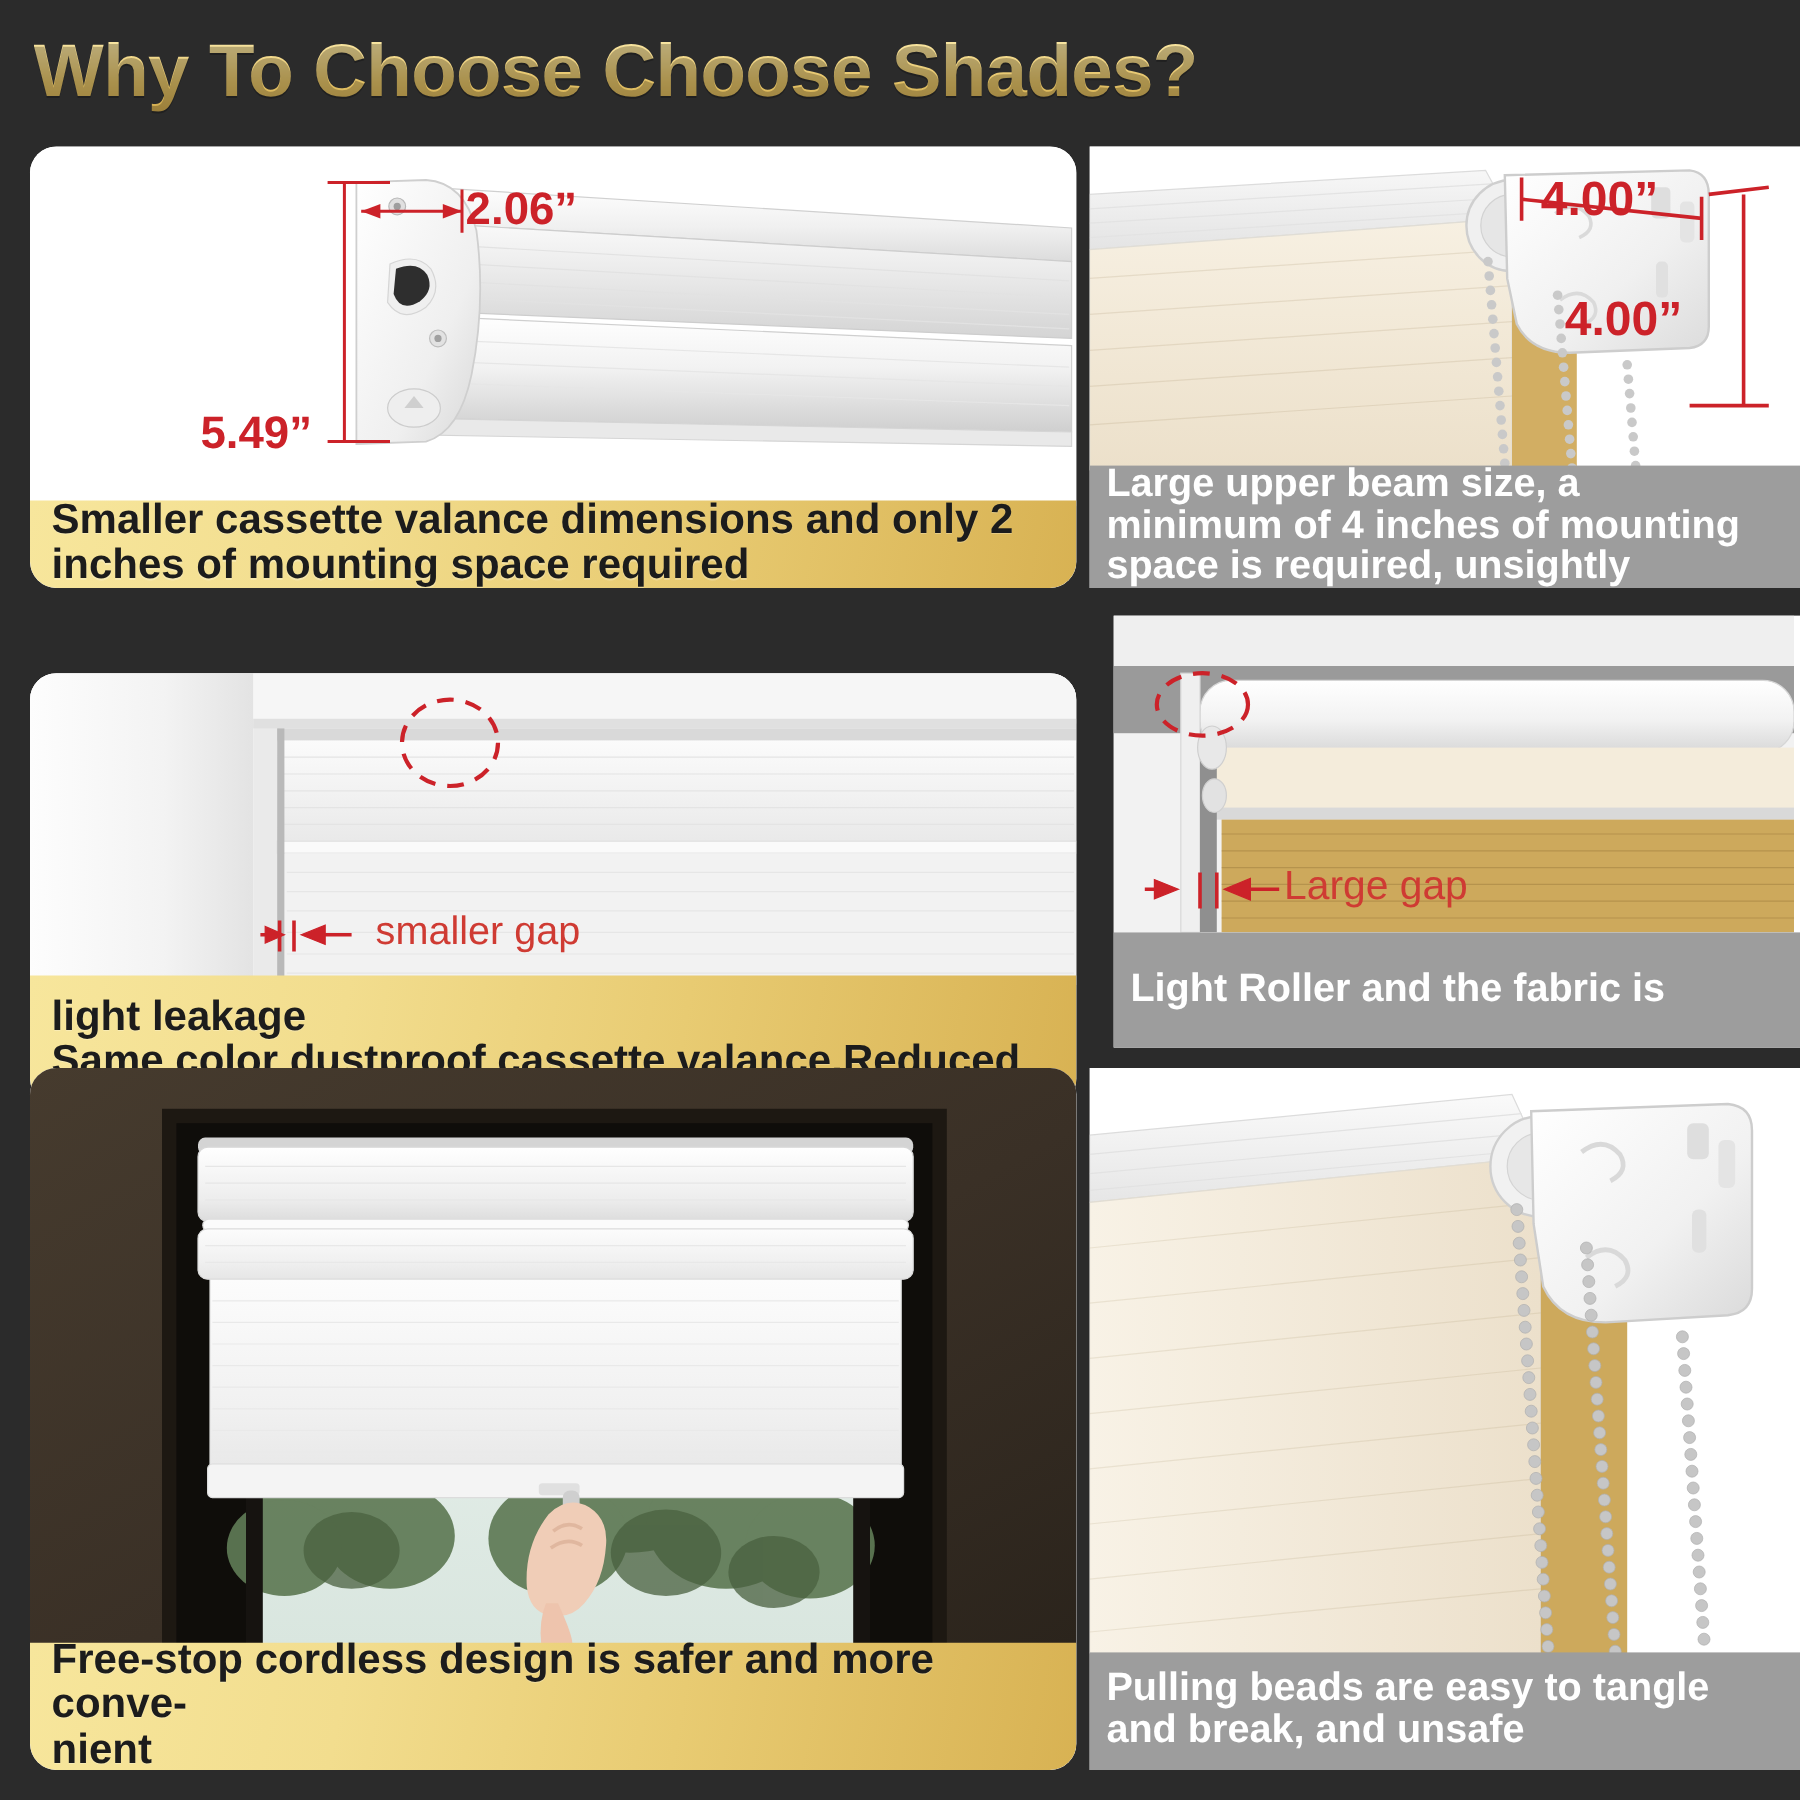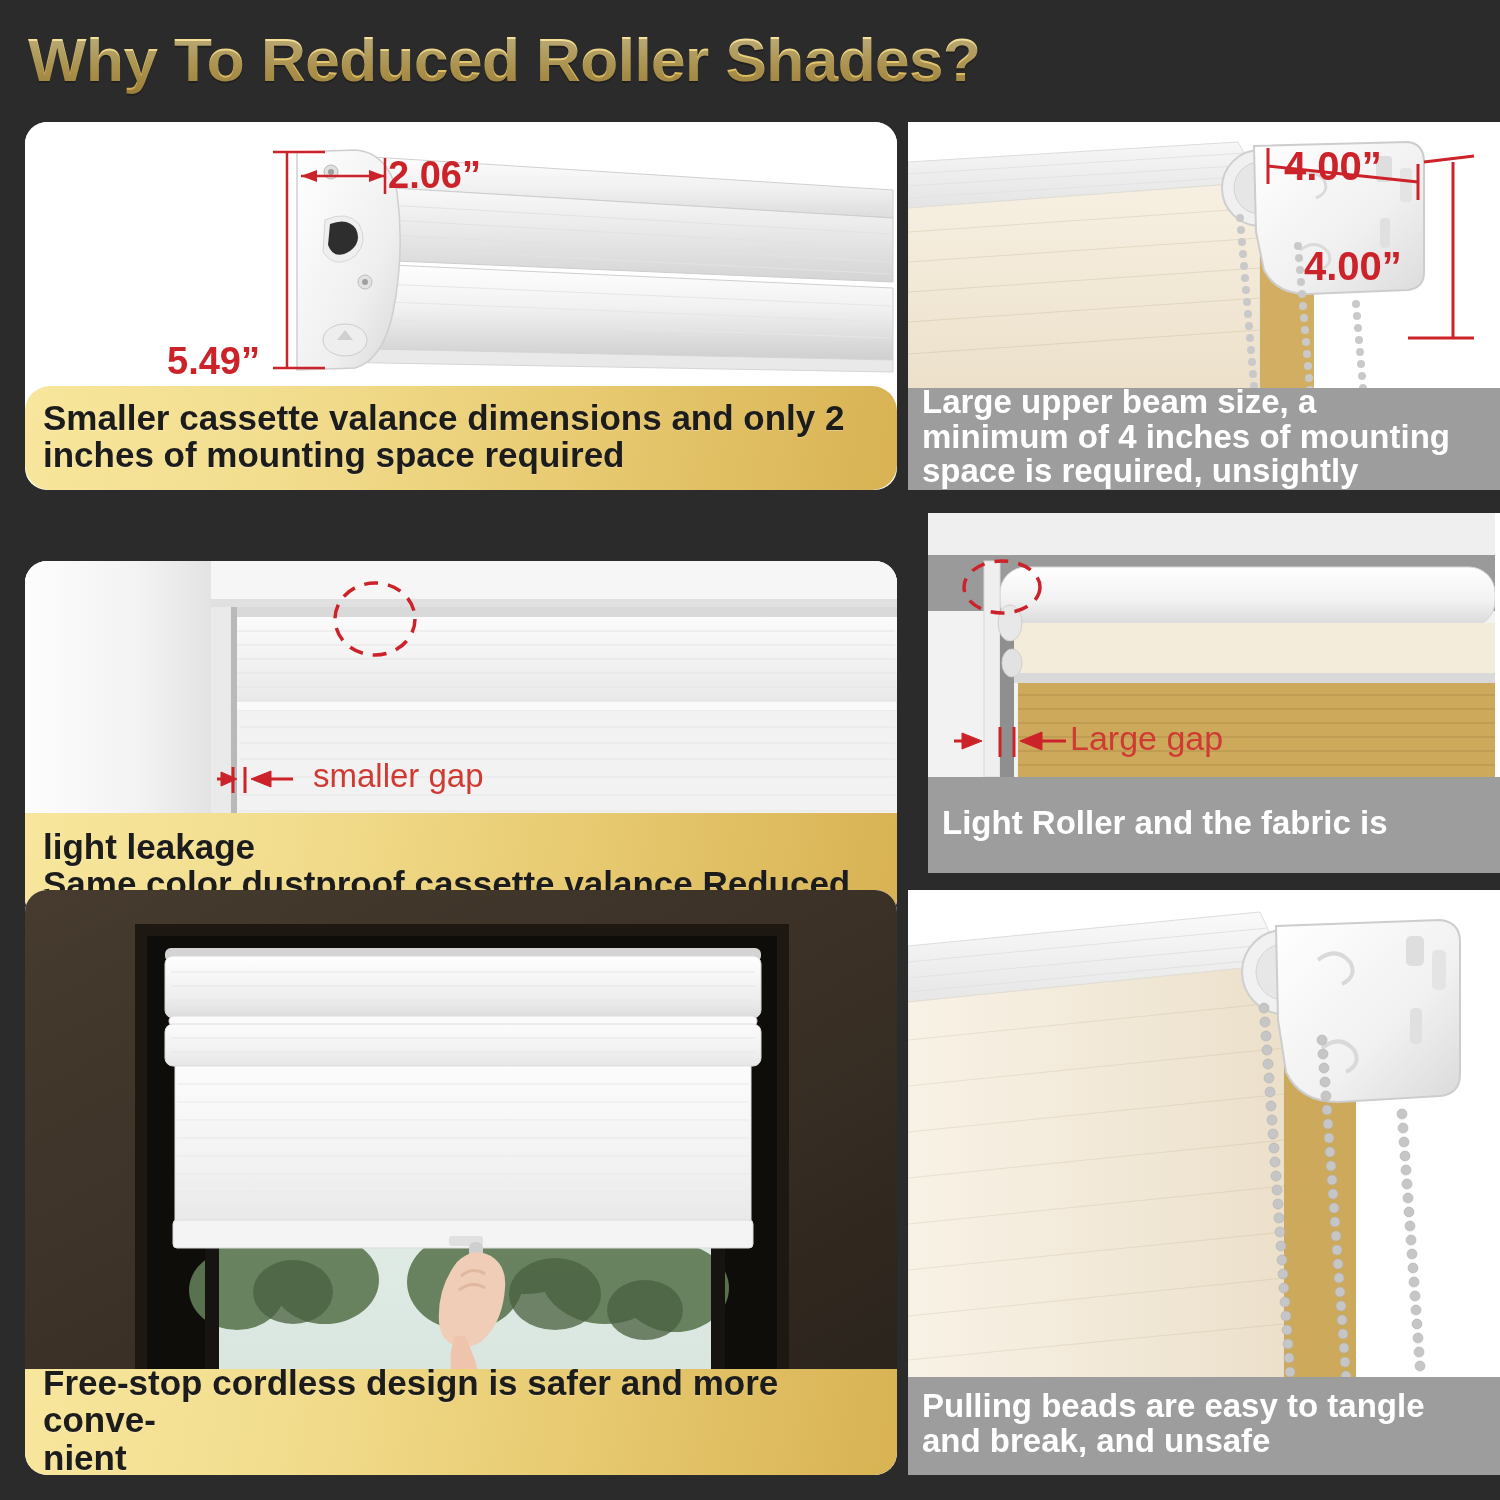--- a/index.html
+++ b/index.html
@@ -49,21 +49,21 @@
     padding:6px 18px 10px 18px;
     border-bottom-left-radius:22px;border-bottom-right-radius:22px;
     text-shadow:0 1px 0 rgba(255,255,255,0.25);
   }
   .cap.grey{
     background:#9d9d9d;color:#ffffff;
     padding:4px 14px 8px 14px;
   }
   .cap.gold .line{font-size:35px;}
   .cap.grey .line{font-size:33px;}
-  .p1 .cap{height:104px;border-radius:25px;}
+  .p1 .cap{height:73px;}
   .p2 .cap{height:102px;}
   .p3 .cap{height:108px;}
   .p4 .cap{height:96px;}
   .p5 .cap{height:106px;}
   .p6 .cap{height:98px;}
 
   
   .dim{
     position:absolute;color:#cc2229;font-weight:bold;
     white-space:nowrap;font-family:"Liberation Sans",sans-serif;
@@ -74,21 +74,21 @@
     white-space:nowrap;font-family:"Liberation Sans",sans-serif;
   }
 
   svg{display:block;}
 </style>
 </head>
 <body>
 
 <div class="page">
 
-  <div class="title">Why To Reduced Roller Shades?</div>
+  <div class="title">Why To Choose Choose Shades?</div>
 
   <div class="panel good p1">
     <div class="stage">
       <svg width="872" height="300" viewBox="0 0 872 300">
         <defs>
           <linearGradient id="valTop" x1="0" y1="0" x2="0" y2="1">
             <stop offset="0%" stop-color="#ffffff"></stop>
             <stop offset="55%" stop-color="#f0f0f0"></stop>
             <stop offset="100%" stop-color="#dcdcdc"></stop>
           </linearGradient>

